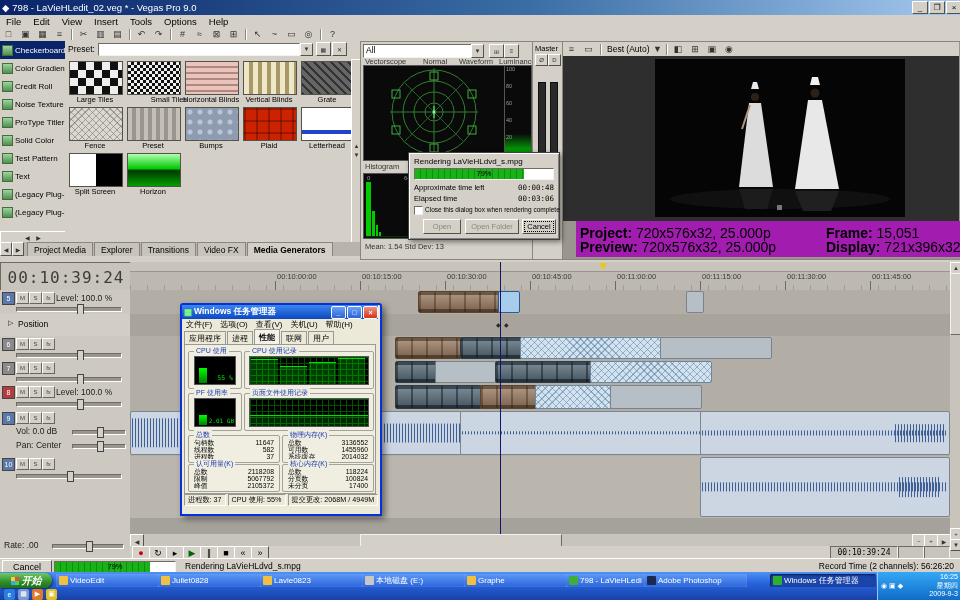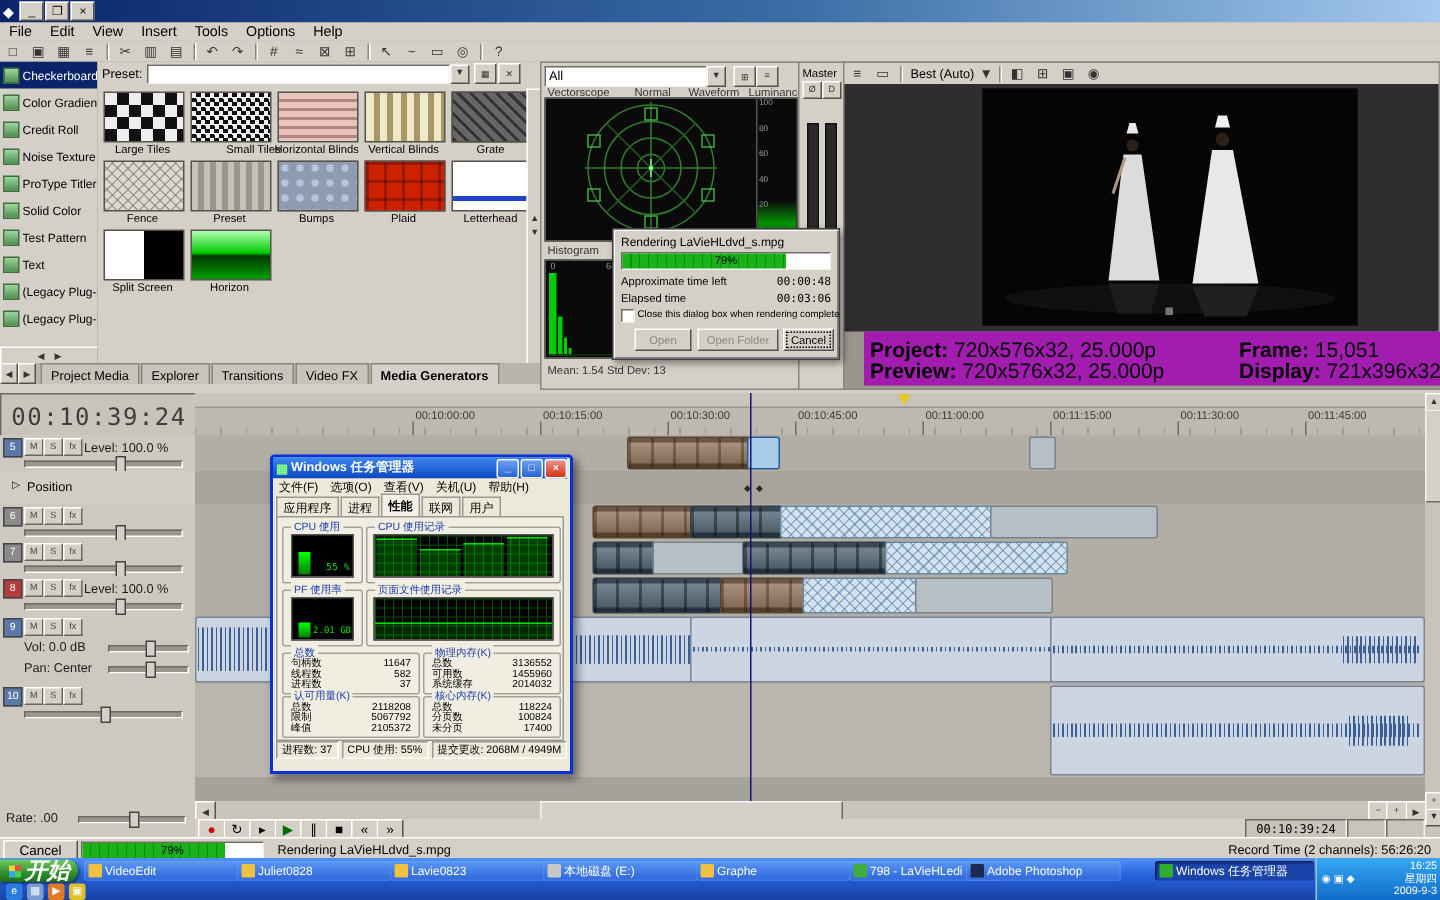--- a/index.html
+++ b/index.html
@@ -110,35 +110,36 @@
   .gt{position:absolute;top:-6px;left:5px;background:#f0eee0;padding:0 2px;font-size:7px;color:#1a3ab0;white-space:nowrap}
   .kv{position:absolute;left:5px;right:5px;font-size:6.8px;display:flex;justify-content:space-between;line-height:7px}
   .blk{position:absolute;background:#000;border:1px solid #555}
   .grid{background-image:linear-gradient(rgba(0,90,0,.9) 1px,transparent 1px),linear-gradient(90deg,rgba(0,90,0,.9) 1px,transparent 1px);background-size:6px 6px}
   #tm-status{position:absolute;left:2px;top:189px;width:190px;height:12px;display:flex;font-size:7.2px}
   #tm-status div{border:1px solid;border-color:#9a9a94 #fff #fff #9a9a94;margin-right:2px;display:flex;align-items:center;padding:0 3px;white-space:nowrap}
   
   #taskbar{left:0;top:572px;width:960px;height:28px;background:linear-gradient(#4f91f5,#2663dd 40%,#1941a5);z-index:100}
   #startbtn{position:absolute;left:0;top:1px;width:52px;height:15px;border-radius:0 9px 9px 0;
             background:linear-gradient(#6fca5f,#2f8d2c 60%,#1e6e1e);color:#fff;font-weight:bold;font-style:italic;
-            font-size:15px;display:flex;align-items:center;justify-content:center;box-shadow:1px 1px 2px rgba(0,0,0,.5)}
+            font-size:10px;display:flex;align-items:center;justify-content:center;box-shadow:1px 1px 2px rgba(0,0,0,.5)}
   .tkb{position:absolute;top:2px;height:13px;border-radius:2px;background:linear-gradient(#5b97f7,#2d66d9);
        color:#fff;font-size:8px;display:flex;align-items:center;padding:0 3px;overflow:hidden;white-space:nowrap;box-shadow:inset 0 0 1px #9cc0ff}
   .tkb.on{background:#1a44a8;box-shadow:inset 1px 1px 2px rgba(0,0,0,.6)}
   .tkico{width:9px;height:9px;border-radius:1px;margin-right:2px;flex:0 0 auto}
   .qli{width:11px;height:11px;border-radius:2px;margin-right:3px;display:flex;align-items:center;justify-content:center;font-size:7px;color:#fff}
   #tray{position:absolute;right:0;top:0;width:82px;height:28px;background:linear-gradient(#35a7f5,#0f6cc9);
         border-left:1px solid #9cc8f0;display:flex;align-items:center;color:#fff}
   #trayclock{position:absolute;right:2px;top:1px;width:46px;text-align:right;font-size:7.2px;line-height:8.6px;color:#fff}
 </style>
 </head>
 <body>
 
 <div class="p" id="titlebar">
   <span style="margin-right:3px">◆</span>
+  <span style="flex:1;overflow:hidden;white-space:nowrap">798 - LaVieHLedit_02.veg * - Vegas Pro 9.0</span>
   <span class="wb">_</span>
   <span class="wb">❐</span>
   <span class="wb">×</span>
 </div>
 
 <div class="p" id="menubar">
   <span>File</span>
   <span>Edit</span>
   <span>View</span>
   <span>Insert</span>

